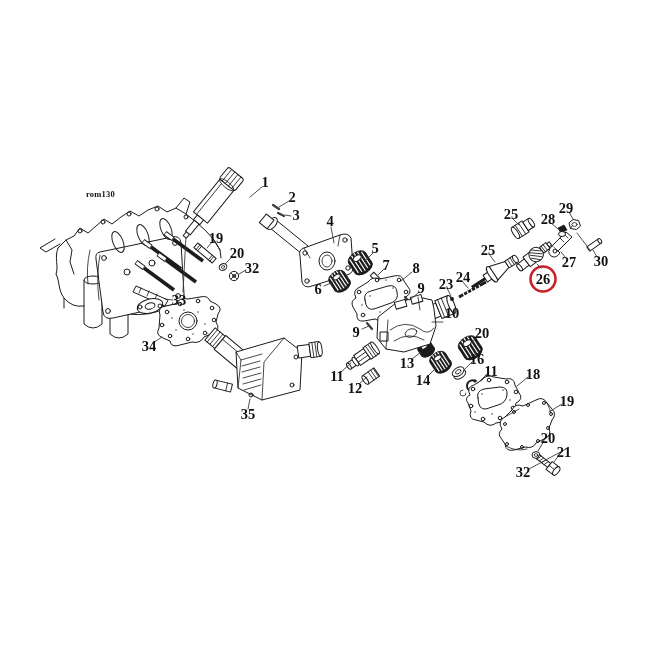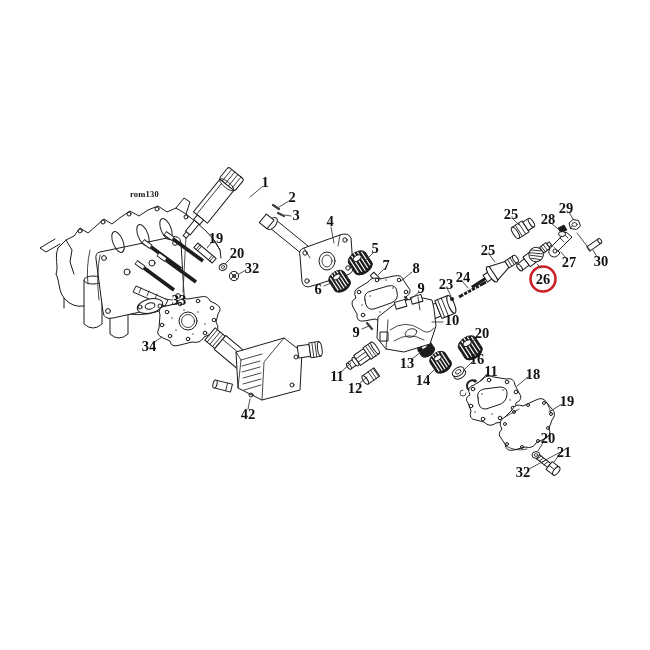--- a/index.html
+++ b/index.html
@@ -1,21 +1,21 @@
 <!DOCTYPE html>
 <html><head>
 <meta charset="utf-8">
 <style>
   html,body{margin:0;padding:0;background:#fff;}
   .stage{position:relative;width:650px;height:650px;background:#ffffff;overflow:hidden;
          font-family:"Liberation Serif", serif;}
   .stage svg{position:absolute;left:0;top:0;}
   .lbl{position:absolute;font-weight:bold;font-size:14.5px;line-height:14px;color:#111;
        white-space:nowrap;transform:translate(-50%,-50%);}
-  .ref{position:absolute;font-weight:bold;font-size:8.5px;color:#111;letter-spacing:.2px;margin-left:44px;}
+  .ref{position:absolute;font-weight:bold;font-size:8.5px;color:#111;letter-spacing:.2px;}
   
   .s  {stroke:#1b1b1b;stroke-width:1;fill:none;stroke-linecap:round;stroke-linejoin:round;}
   .sf {stroke:#1b1b1b;stroke-width:.8;fill:none;stroke-linecap:round;stroke-linejoin:round;}
   .w  {stroke:#1b1b1b;stroke-width:1;fill:#fff;stroke-linejoin:round;}
   .d  {stroke:#1b1b1b;stroke-width:.8;fill:#1c1c1c;stroke-linejoin:round;}
   .wt {stroke:#fff;stroke-width:1.2;fill:none;stroke-linecap:butt;}
   .ld {stroke:#3a3a3a;stroke-width:.9;fill:none;stroke-linecap:round;}
   .rod{stroke:#1c1c1c;stroke-width:3.6;fill:none;stroke-linecap:butt;}
   .cap{stroke:#1b1b1b;stroke-width:5;fill:none;stroke-linecap:butt;}
   .capw{stroke:#fff;stroke-width:3;fill:none;stroke-linecap:butt;}
@@ -484,21 +484,21 @@
 <span class="lbl" style="left:265px;top:182px">1</span>
 <span class="lbl" style="left:292px;top:197px">2</span>
 <span class="lbl" style="left:296px;top:215px">3</span>
 <span class="lbl" style="left:330px;top:221px">4</span>
 <span class="lbl" style="left:375px;top:248px">5</span>
 <span class="lbl" style="left:318px;top:289px">6</span>
 <span class="lbl" style="left:386px;top:265px">7</span>
 <span class="lbl" style="left:416px;top:268px">8</span>
 <span class="lbl" style="left:421px;top:288px">9</span>
 <span class="lbl" style="left:356px;top:332px">9</span>
-<span class="lbl" style="left:452px;top:320px">10</span>
+<span class="lbl" style="left:452px;top:313px">10</span>
 <span class="lbl" style="left:337px;top:376px">11</span>
 <span class="lbl" style="left:355px;top:388px">12</span>
 <span class="lbl" style="left:407px;top:363px">13</span>
 <span class="lbl" style="left:423px;top:380px">14</span>
 <span class="lbl" style="left:482px;top:333px">20</span>
 <span class="lbl" style="left:477px;top:359px">16</span>
 <span class="lbl" style="left:491px;top:371px">11</span>
 <span class="lbl" style="left:533px;top:374px">18</span>
 <span class="lbl" style="left:567px;top:401px">19</span>
 <span class="lbl" style="left:237px;top:253px">20</span>
@@ -511,15 +511,15 @@
 <span class="lbl" style="left:511px;top:214px">25</span>
 <span class="lbl" style="left:543px;top:279px">26</span>
 <span class="lbl" style="left:569px;top:262px">27</span>
 <span class="lbl" style="left:548px;top:219px">28</span>
 <span class="lbl" style="left:566px;top:208px">29</span>
 <span class="lbl" style="left:601px;top:261px">30</span>
 <span class="lbl" style="left:216px;top:238px">19</span>
 <span class="lbl" style="left:252px;top:268px">32</span>
 <span class="lbl" style="left:179px;top:300px">33</span>
 <span class="lbl" style="left:149px;top:346px">34</span>
-<span class="lbl" style="left:248px;top:414px">42</span>
+<span class="lbl" style="left:248px;top:414px">35</span>
 
 </div>
 
 </body></html>

